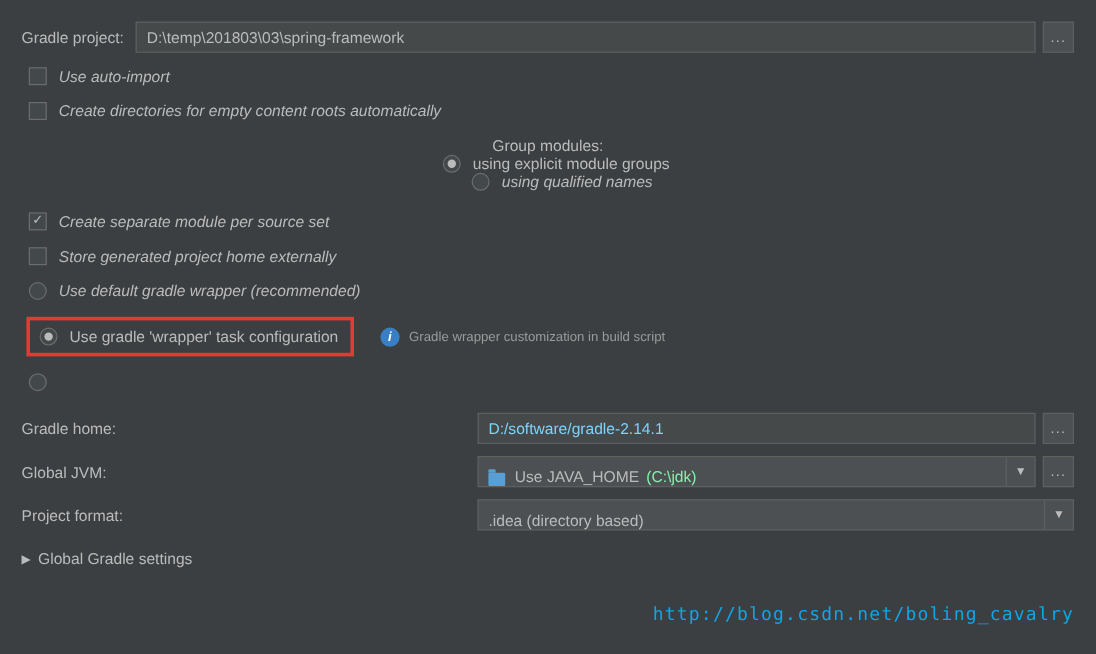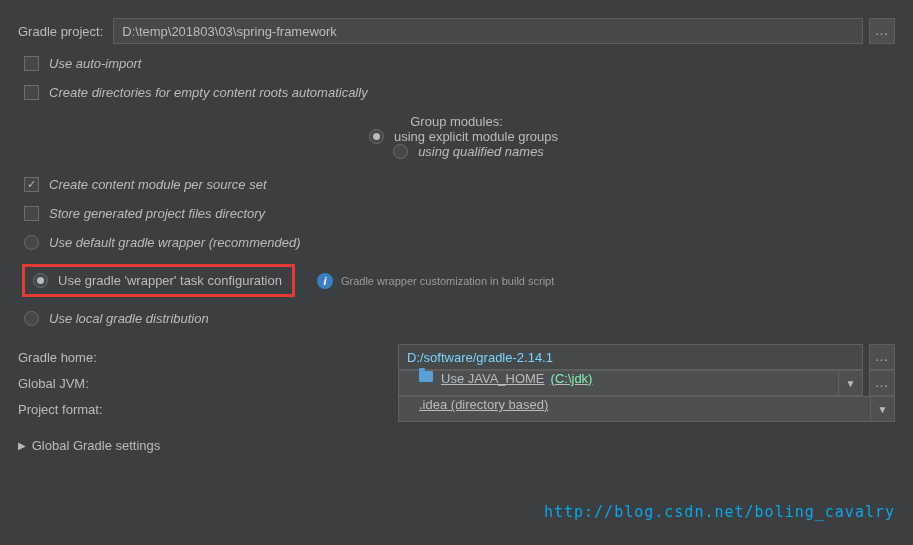--- a/index.html
+++ b/index.html
@@ -63,26 +63,25 @@
 }
 .info-row { display:flex; align-items:center; margin: 0 0 14px 6px; }
 .info-icon {
   width:16px; height:16px; border-radius:50%;
   background:#3a7fc4; color:#fff;
   display:flex; align-items:center; justify-content:center;
   font-size:11px; font-weight:bold; font-style:italic;
   margin-left: 22px; margin-right:8px; flex-shrink:0;
 }
 .info-text { color:#9a9a9a; font-size:11px; }
-.form-grid { display:grid; grid-template-columns: 380px 1fr auto auto; align-items:center; margin-top:6px;}
+.form-grid { display:grid; grid-template-columns: 380px 1fr auto auto; row-gap:10px; align-items:center; margin-top:6px;}
 .select {
   background:#4c5052; border:1px solid #5e6060; color:#bbbbbb;
-  height:26px; display:flex; align-items:flex-start; padding:0 20px;
+  height:26px; display:flex; align-items:flex-end; padding:0 8px;
   position:relative;
-  text-decoration:underline;
 }
 .select .chev {
   position:absolute; right:0; top:0; width:24px; height:100%;
   border-left:1px solid #5e6060;
   display:flex; align-items:center; justify-content:center;
   color:#bbbbbb; font-size:10px;
 }
 .folder-icon {
   width:14px; height:11px; background:#5a9fd4;
   margin-right:8px; position:relative; border-radius:1px;
@@ -124,44 +123,43 @@
     <span>using explicit module groups</span>
   </div>
   <div class="rg" style="margin-left:24px;font-style:italic;">
     <span class="radio"></span>
     <span>using qualified names</span>
   </div>
 </div>
 
 <div class="opt-row">
   <span class="checkbox checked"></span>
-  <span class="opt-label">Create content module per source set</span>
+  <span class="opt-label">Create separate module per source set</span>
 </div>
 <div class="opt-row">
   <span class="checkbox"></span>
-  <span class="opt-label">Store generated project files directory</span>
+  <span class="opt-label">Store generated project home externally</span>
 </div>
 
 <div class="opt-row">
   <span class="radio"></span>
   <span class="opt-label">Use default gradle wrapper (recommended)</span>
 </div>
 
 <div class="info-row">
   <div class="highlight">
     <span class="radio selected" style="margin-left:8px;"></span>
     <span class="opt-label">Use gradle 'wrapper' task configuration</span>
   </div>
   <span class="info-icon">i</span>
   <span class="info-text">Gradle wrapper customization in build script</span>
 </div>
 
 <div class="opt-row" style="margin-bottom:18px;">
   <span class="radio"></span>
-  <span class="opt-label">Use local gradle distribution</span>
 </div>
 
 <div class="form-grid">
   <span>Gradle home:</span>
   <input class="text-input disabled" type="text" disabled="" style="grid-column: 2 / span 2;" value="D:/software/gradle-2.14.1">
   <div class="btn-ell">...</div>
 
   <span>Global JVM:</span>
   <div class="select" style="grid-column:2 / span 2;">
     <span class="folder-icon"></span>

